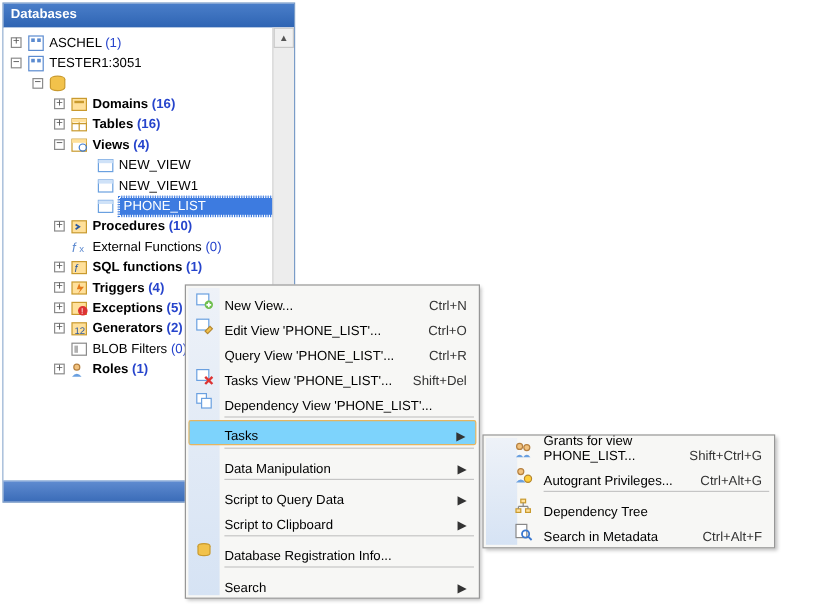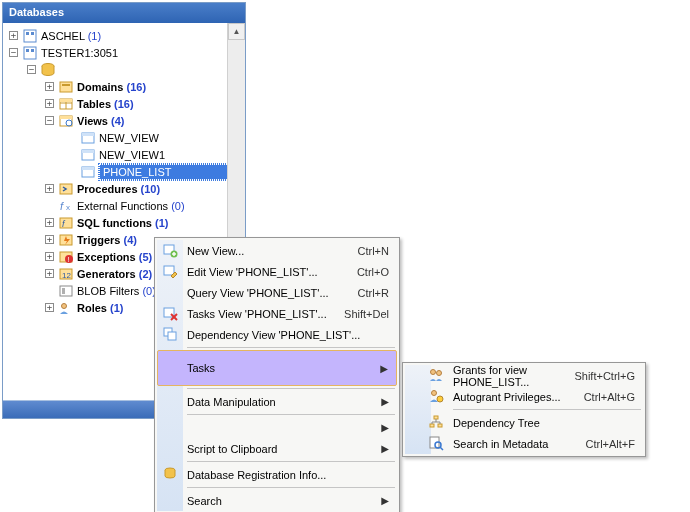--- a/index.html
+++ b/index.html
@@ -103,28 +103,28 @@
   .menu2 { left:402px; top:362px; width:244px;padding-left:20px; }
   .gutter {
     position:absolute; left:2px; top:2px; bottom:2px;
     width:26px;
     background: linear-gradient(#eef2f8,#d6e3f4);
     border-right:0;
   }
   .mitem {
     position:relative;
     display:flex;
-    align-items:center;
+    align-items:flex-end;
     height:21px;
     padding-left:30px;
     padding-right:8px;
     cursor:default;
     gap:10px;
   }
-  .mitem.hover { background:#c4b5fd; border:1px solid #e5b560; height:36px; padding-left:29px; border-radius:2px;}
+  .mitem.hover { background:#7dd3fc; border:1px solid #e5b560; height:21px; padding-left:29px; border-radius:2px;}
   .mitem .micon { position:absolute; left:5px; top:2px; width:16px;height:16px; display:flex;align-items:center;justify-content:center; font-size:12px;}
   .mitem .mlabel { flex:1; }
   .mitem .mshort { color:#333; margin-left:auto; }
   .mitem .arrow { margin-left:auto; color:#333; font-size:10px;}
   .msep { height:1px; margin:2px 2px 2px 30px; background:#c5c5c5; }
   .msep2 { height:1px; margin:2px 2px 2px 30px; background:#c5c5c5; }
   svg { display:block; }
 </style>
 </head>
 <body>
@@ -388,20 +388,21 @@
     <span class="mlabel">Tasks</span>
     <span class="arrow">▶</span>
   </div>
   <div class="msep"></div>
   <div class="mitem">
     <span class="mlabel">Data Manipulation</span>
     <span class="arrow">▶</span>
   </div>
   <div class="msep"></div>
   <div class="mitem">
+    <span class="mlabel">Script to Query Data</span>
     <span class="arrow">▶</span>
   </div>
   <div class="mitem">
     <span class="mlabel">Script to Clipboard</span>
     <span class="arrow">▶</span>
   </div>
   <div class="msep"></div>
   <div class="mitem">
     <span class="micon">
         <svg width="16" height="16">

